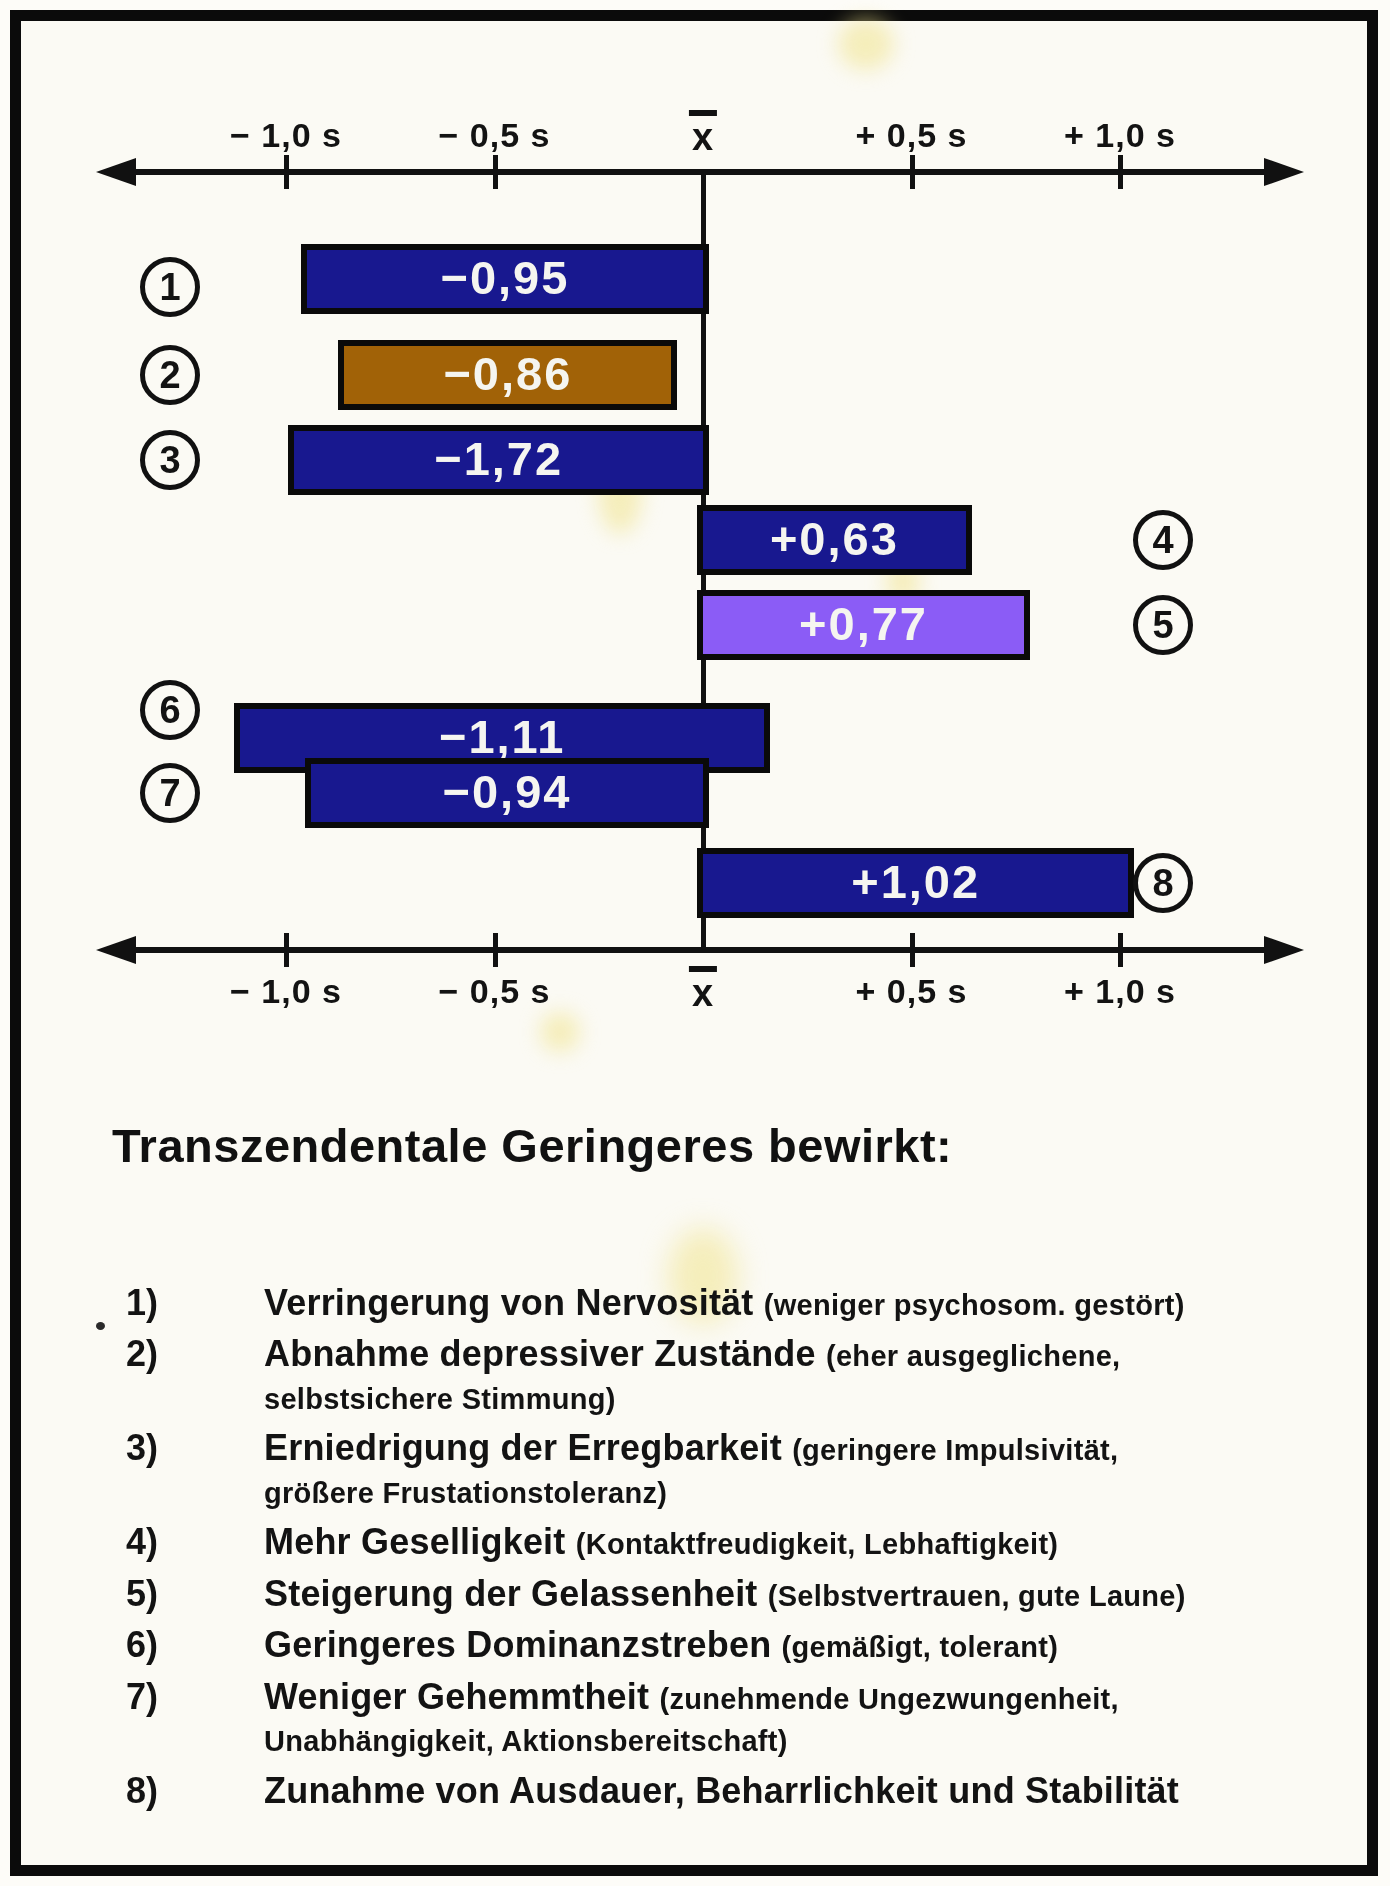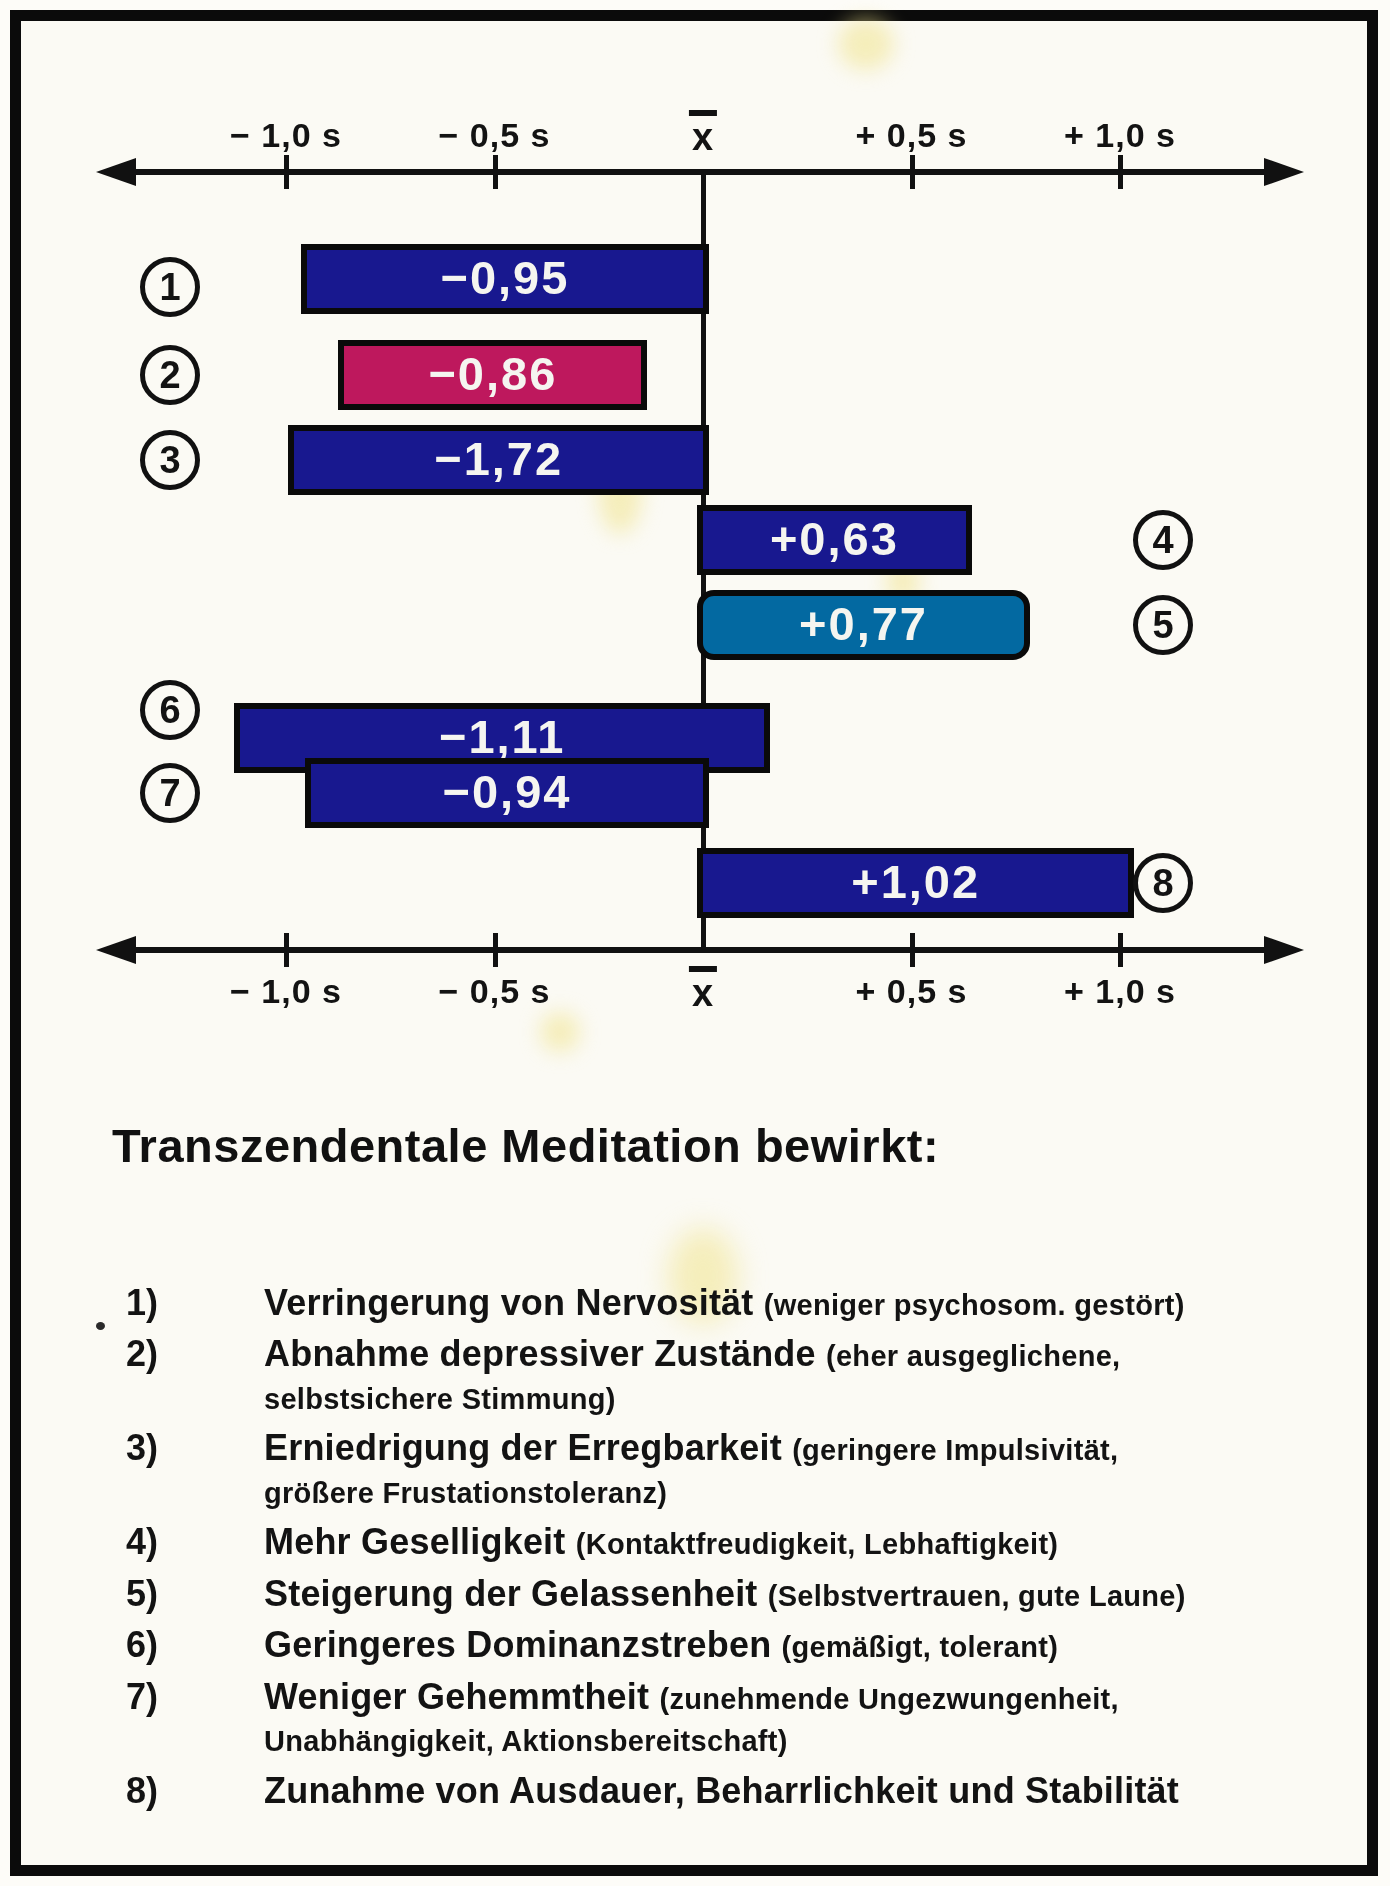--- a/index.html
+++ b/index.html
@@ -131,30 +131,30 @@
         <div class="tick" style="left: 1118px; top: 933px;"></div>
         <div class="tick-label" style="left: 1120px; top: 972px;">+ 1,0 s</div>
       </div>
 
     <div class="center-line"></div>
 
     <div id="bars">
         <div class="bar" style="left: 300.85px; width: 408.15px; top: 244px; background: rgb(24, 24, 143);">
           <div class="bar-label">−0,95</div>
         </div>
-        <div class="bar" style="left: 338.38px; width: 309px; top: 340px; background: #be185d;">
+        <div class="bar" style="left: 338.38px; width: 339px; top: 340px; background: #a16207;">
           <div class="bar-label">−0,86</div>
         </div>
         <div class="bar" style="left: 288.34px; width: 420.66px; top: 425px; background: rgb(24, 24, 143);">
           <div class="bar-label">−1,72</div>
         </div>
         <div class="bar" style="left: 697px; width: 274.71px; top: 505px; background: rgb(24, 24, 143);">
           <div class="bar-label">+0,63</div>
         </div>
-        <div class="bar" style="left: 697px; width: 333.09px; top: 590px; background: #0369a1; border-radius: 17px;">
+        <div class="bar" style="left: 697px; width: 333.09px; top: 590px; background: #8b5cf6;">
           <div class="bar-label">+0,77</div>
         </div>
         <div class="bar" style="left: 234.13px; width: 536px; top: 703px; background: rgb(24, 24, 143);">
           <div class="bar-label">−1,11</div>
         </div>
         <div class="bar" style="left: 305.02px; width: 403.98px; top: 758px; background: rgb(24, 24, 143);">
           <div class="bar-label">−0,94</div>
         </div>
         <div class="bar" style="left: 697px; width: 437.34px; top: 848px; background: rgb(24, 24, 143);">
           <div class="bar-label">+1,02</div>
@@ -165,21 +165,21 @@
         <div class="marker" style="left: 140px; top: 345px;">2</div>
         <div class="marker" style="left: 140px; top: 430px;">3</div>
         <div class="marker" style="left: 1133px; top: 510px;">4</div>
         <div class="marker" style="left: 1133px; top: 595px;">5</div>
         <div class="marker" style="left: 140px; top: 680px;">6</div>
         <div class="marker" style="left: 140px; top: 763px;">7</div>
         <div class="marker" style="left: 1133px; top: 853px;">8</div>
       </div>
   </div>
 
-  <h1 class="title">Transzendentale Meditation bewirkt:</h1>
+  <h1 class="title">Transzendentale Geringeres bewirkt:</h1>
 
   <span class="stray-dot"></span>
 
   <div class="effects-list">
     <div class="effect-item">
       <span class="effect-num">1)</span>
       <span class="effect-text"><span>Verringerung von Nervosität</span> <span class="paren">(weniger psychosom. gestört)</span></span>
     </div>
     <div class="effect-item">
       <span class="effect-num">2)</span>

